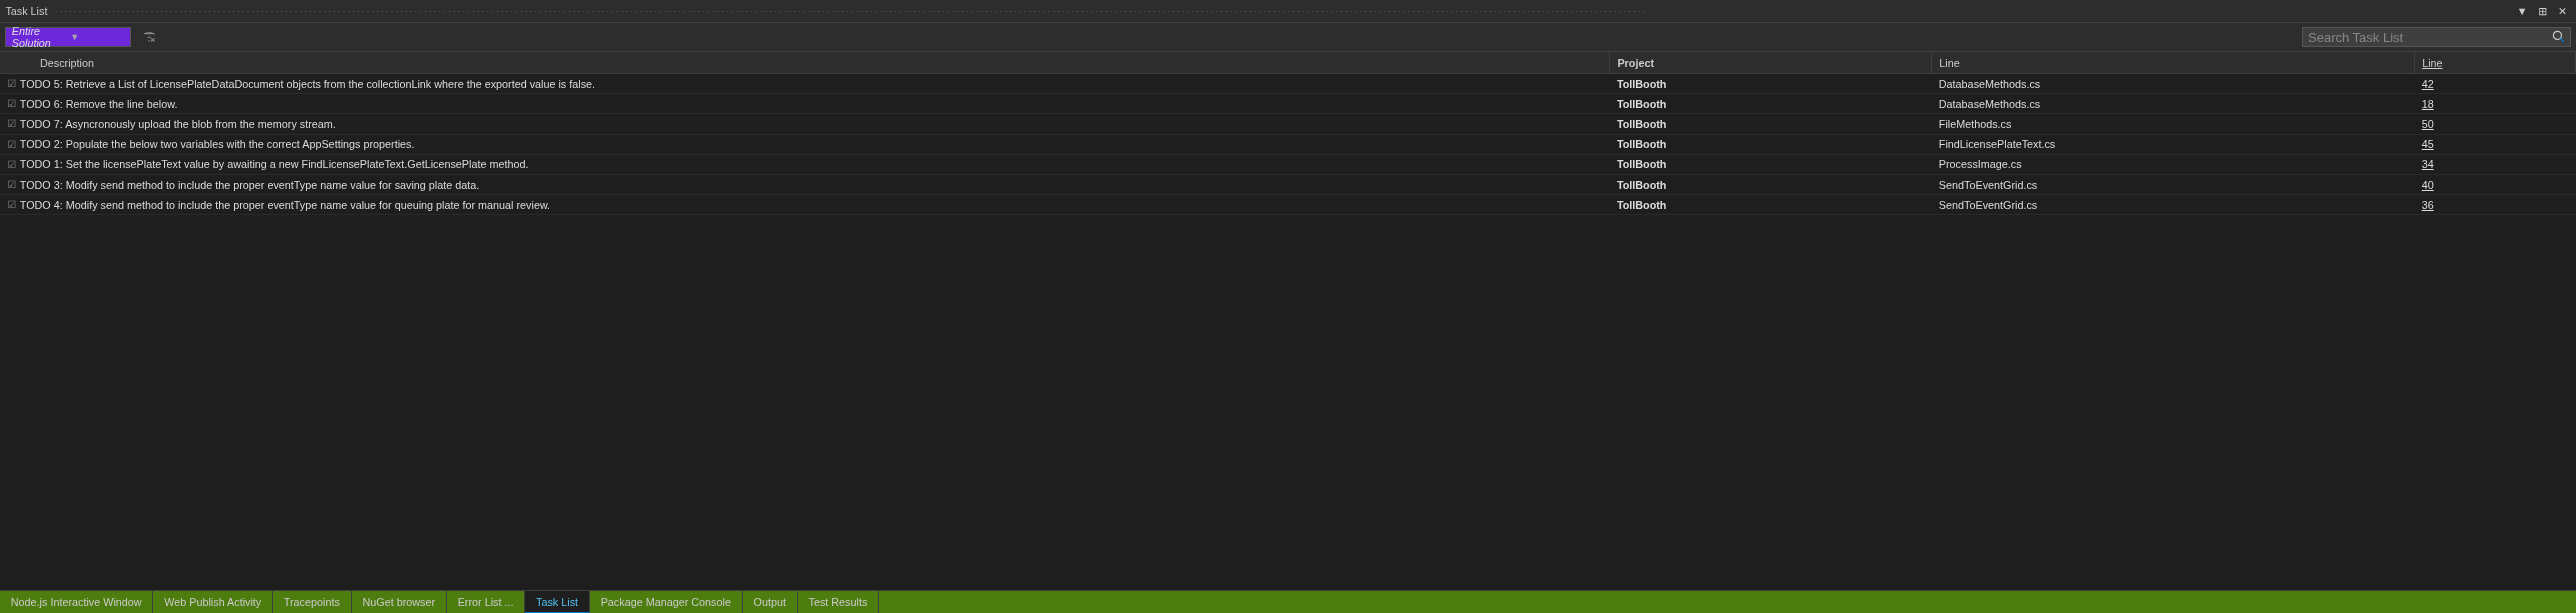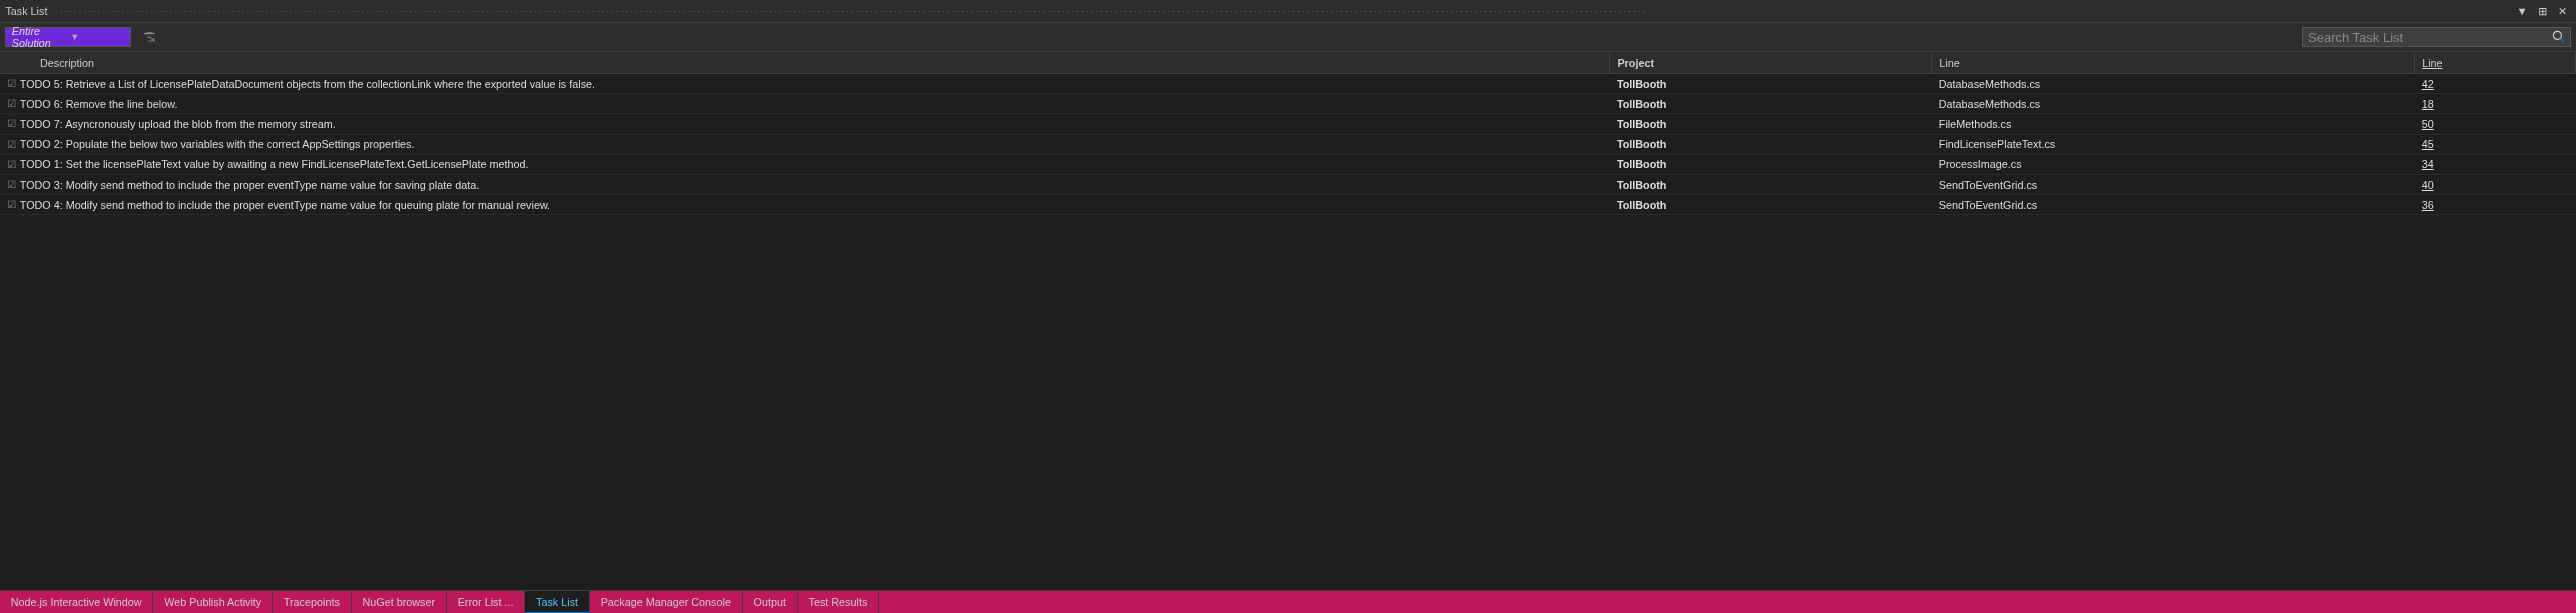--- a/index.html
+++ b/index.html
@@ -213,21 +213,21 @@
     .check-icon {
       color: #888;
       font-size: 10px;
       flex-shrink: 0;
     }
 
     
     .bottom-tabs {
       display: flex;
       align-items: center;
-      background: #be185d;
+      background: #4d7c0f;
       border-top: 0.9px solid #3f3f3f;
       padding: 0;
       height: 23px;
       flex-shrink: 0;
     }
 
     .tab-item {
       padding: 3.6px 10.8px;
       font-size: 10.8px;
       color: #ccc;

